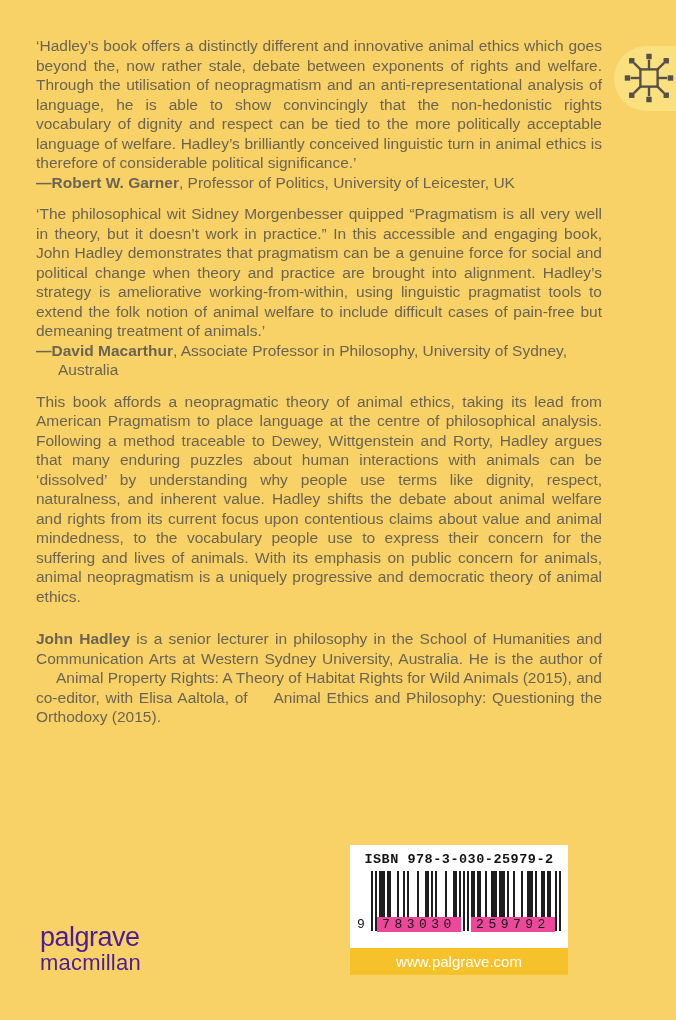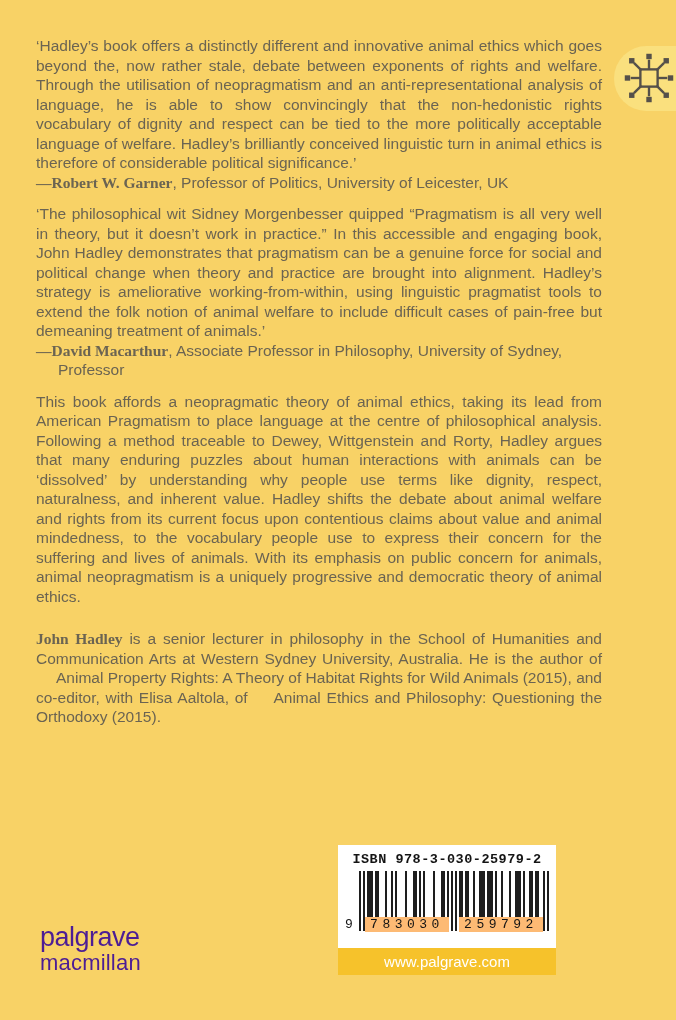--- a/index.html
+++ b/index.html
@@ -20,50 +20,50 @@
   }
   .hub-icon {position:absolute; left:621px; top:50px; width:56px; height:56px;}
   
   .content {
     position:absolute; left:36px; top:36px; width:566px;
     font-size:15.5px; line-height:19.5px;
   }
   .content p {margin:0;}
   p.quote {text-align:justify;}
   p.attr  {text-align:left; margin-bottom:12px;}
-  .bold {font-weight:bold;font-family:Liberation Serif, serif;}
+  .bold {font-weight:bold;}
   .italic {margin-left:20px;}
   .attr-line2 {display:block; padding-left:22px;}
   p.desc {text-align:justify; margin-top:9px;}
   p.bio  {text-align:justify; margin-top:23px;}
   
   .logo {position:absolute; left:40px; top:924px; color:#4c1d95;}
   .logo-line1 {font-size:27px; line-height:27px; letter-spacing:-0.5px;}
   .logo-line2 {font-size:22px; line-height:24px; letter-spacing:0.2px;}
   
-  .barcode-block {position:absolute; left:338px; top:845px; width:218px;border-radius:10px;}
+  .barcode-block {position:absolute; left:350px; top:845px; width:218px;border-radius:10px;}
   .barcode-white {
     background:#ffffff; width:218px; height:103px; box-sizing:border-box;
     padding-top:7px;
   }
   .isbn-line {
     font-family:"Liberation Mono", monospace;
     font-weight:bold; font-size:13.5px; letter-spacing:0.5px;
     color:#141414; text-align:center; white-space:nowrap;
   }
   .barcode-wrap {position:relative; margin:4px 0 0 21px; width:190px; height:60px;}
   .bars {position:absolute; left:0; top:0; display:flex; width:190px; height:60px;}
   .module {width:2px; height:60px;}
   .module.dark {background:#1E1E1E;}
   .bc-digit, .bc-group {
     position:absolute; bottom:-1px; height:15px; line-height:15px;
     font-family:"Liberation Mono", monospace; font-size:13px; color:#141414;
   }
   .bc-lead {left:-14px;}
-  .bc-group {background:#fdba74; text-align:center; letter-spacing:4.5px; overflow:hidden;}
+  .bc-group {background:#ec4899; text-align:center; letter-spacing:4.5px; overflow:hidden;}
   .bc-g1 {left:6px;  width:84px;}
   .bc-g2 {left:100px; width:84px;}
   .website-strip {
     width:218px; height:27px; background:#F6C22B;
     color:#ffffff; font-size:15px; font-weight:normal;
     text-align:center; line-height:27px;
   }
 </style>
 </head>
 <body>
@@ -97,21 +97,21 @@
 
   <div class="content">
 
     <p class="quote">‘Hadley’s book offers a distinctly different and innovative animal ethics which goes beyond the, now rather stale, debate between exponents of rights and welfare. Through the utilisation of neopragmatism and an anti-representational analysis of language, he is able to show convincingly that the non-hedonistic rights vocabulary of dignity and respect can be tied to the more politically acceptable language of welfare. Hadley’s brilliantly conceived linguistic turn in animal ethics is therefore of considerable political significance.’</p>
     <p class="attr">
       <span class="bold">—Robert W. Garner</span><span>, Professor of Politics, University of Leicester, UK</span>
     </p>
 
     <p class="quote">‘The philosophical wit Sidney Morgenbesser quipped “Pragmatism is all very well in theory, but it doesn’t work in practice.” In this accessible and engaging book, John Hadley demonstrates that pragmatism can be a genuine force for social and political change when theory and practice are brought into alignment. Hadley’s strategy is ameliorative working-from-within, using linguistic pragmatist tools to extend the folk notion of animal welfare to include difficult cases of pain-free but demeaning treatment of animals.’</p>
     <p class="attr">
-      <span class="bold">—David Macarthur</span><span>, Associate Professor in Philosophy, University of Sydney,</span><span class="attr-line2">Professor</span>
+      <span class="bold">—David Macarthur</span><span>, Associate Professor in Philosophy, University of Sydney,</span><span class="attr-line2">Australia</span>
     </p>
 
     <p class="desc">This book affords a neopragmatic theory of animal ethics, taking its lead from American Pragmatism to place language at the centre of philosophical analysis. Following a method traceable to Dewey, Wittgenstein and Rorty, Hadley argues that many enduring puzzles about human interactions with animals can be ‘dissolved’ by understanding why people use terms like dignity, respect, naturalness, and inherent value. Hadley shifts the debate about animal welfare and rights from its current focus upon contentious claims about value and animal mindedness, to the vocabulary people use to express their concern for the suffering and lives of animals. With its emphasis on public concern for animals, animal neopragmatism is a uniquely progressive and democratic theory of animal ethics.</p>
 
     <p class="bio">
       <span class="bold">John Hadley</span><span> is a senior lecturer in philosophy in the School of Humanities and Communication Arts at Western Sydney University, Australia. He is the author of </span><span class="italic">Animal Property Rights: A Theory of Habitat Rights for Wild Animals</span><span> (2015), and co-editor, with Elisa Aaltola, of </span><span class="italic">Animal Ethics and Philosophy: Questioning the Orthodoxy</span><span> (2015).</span>
     </p>
   </div>
 
   <div class="logo">

